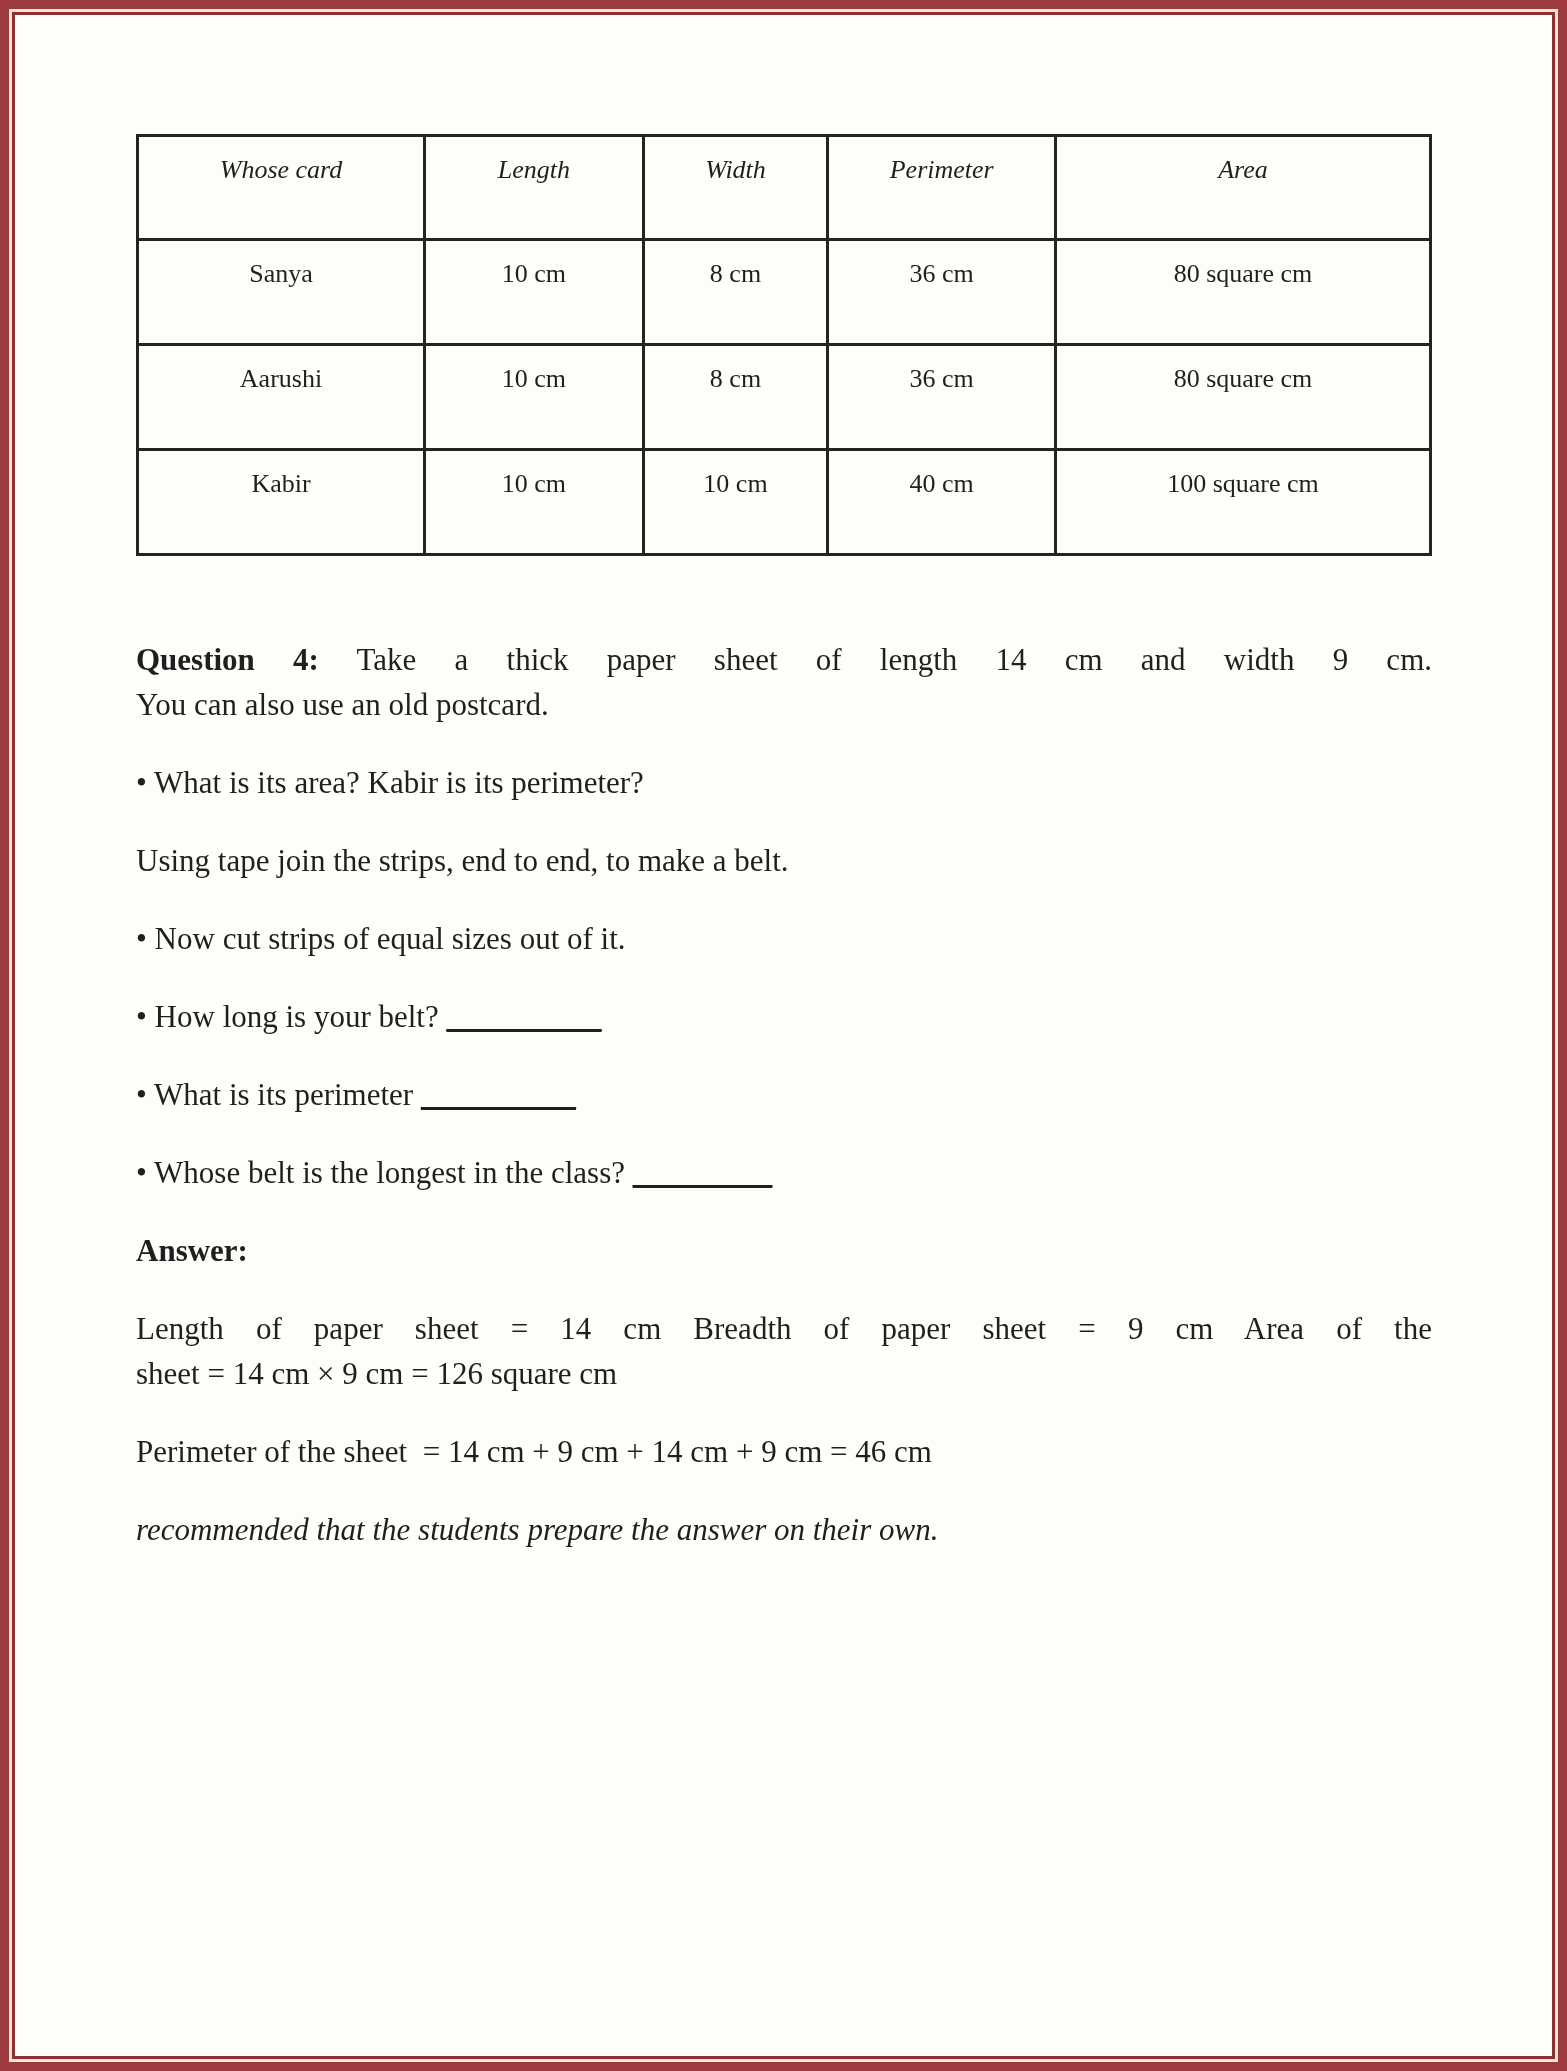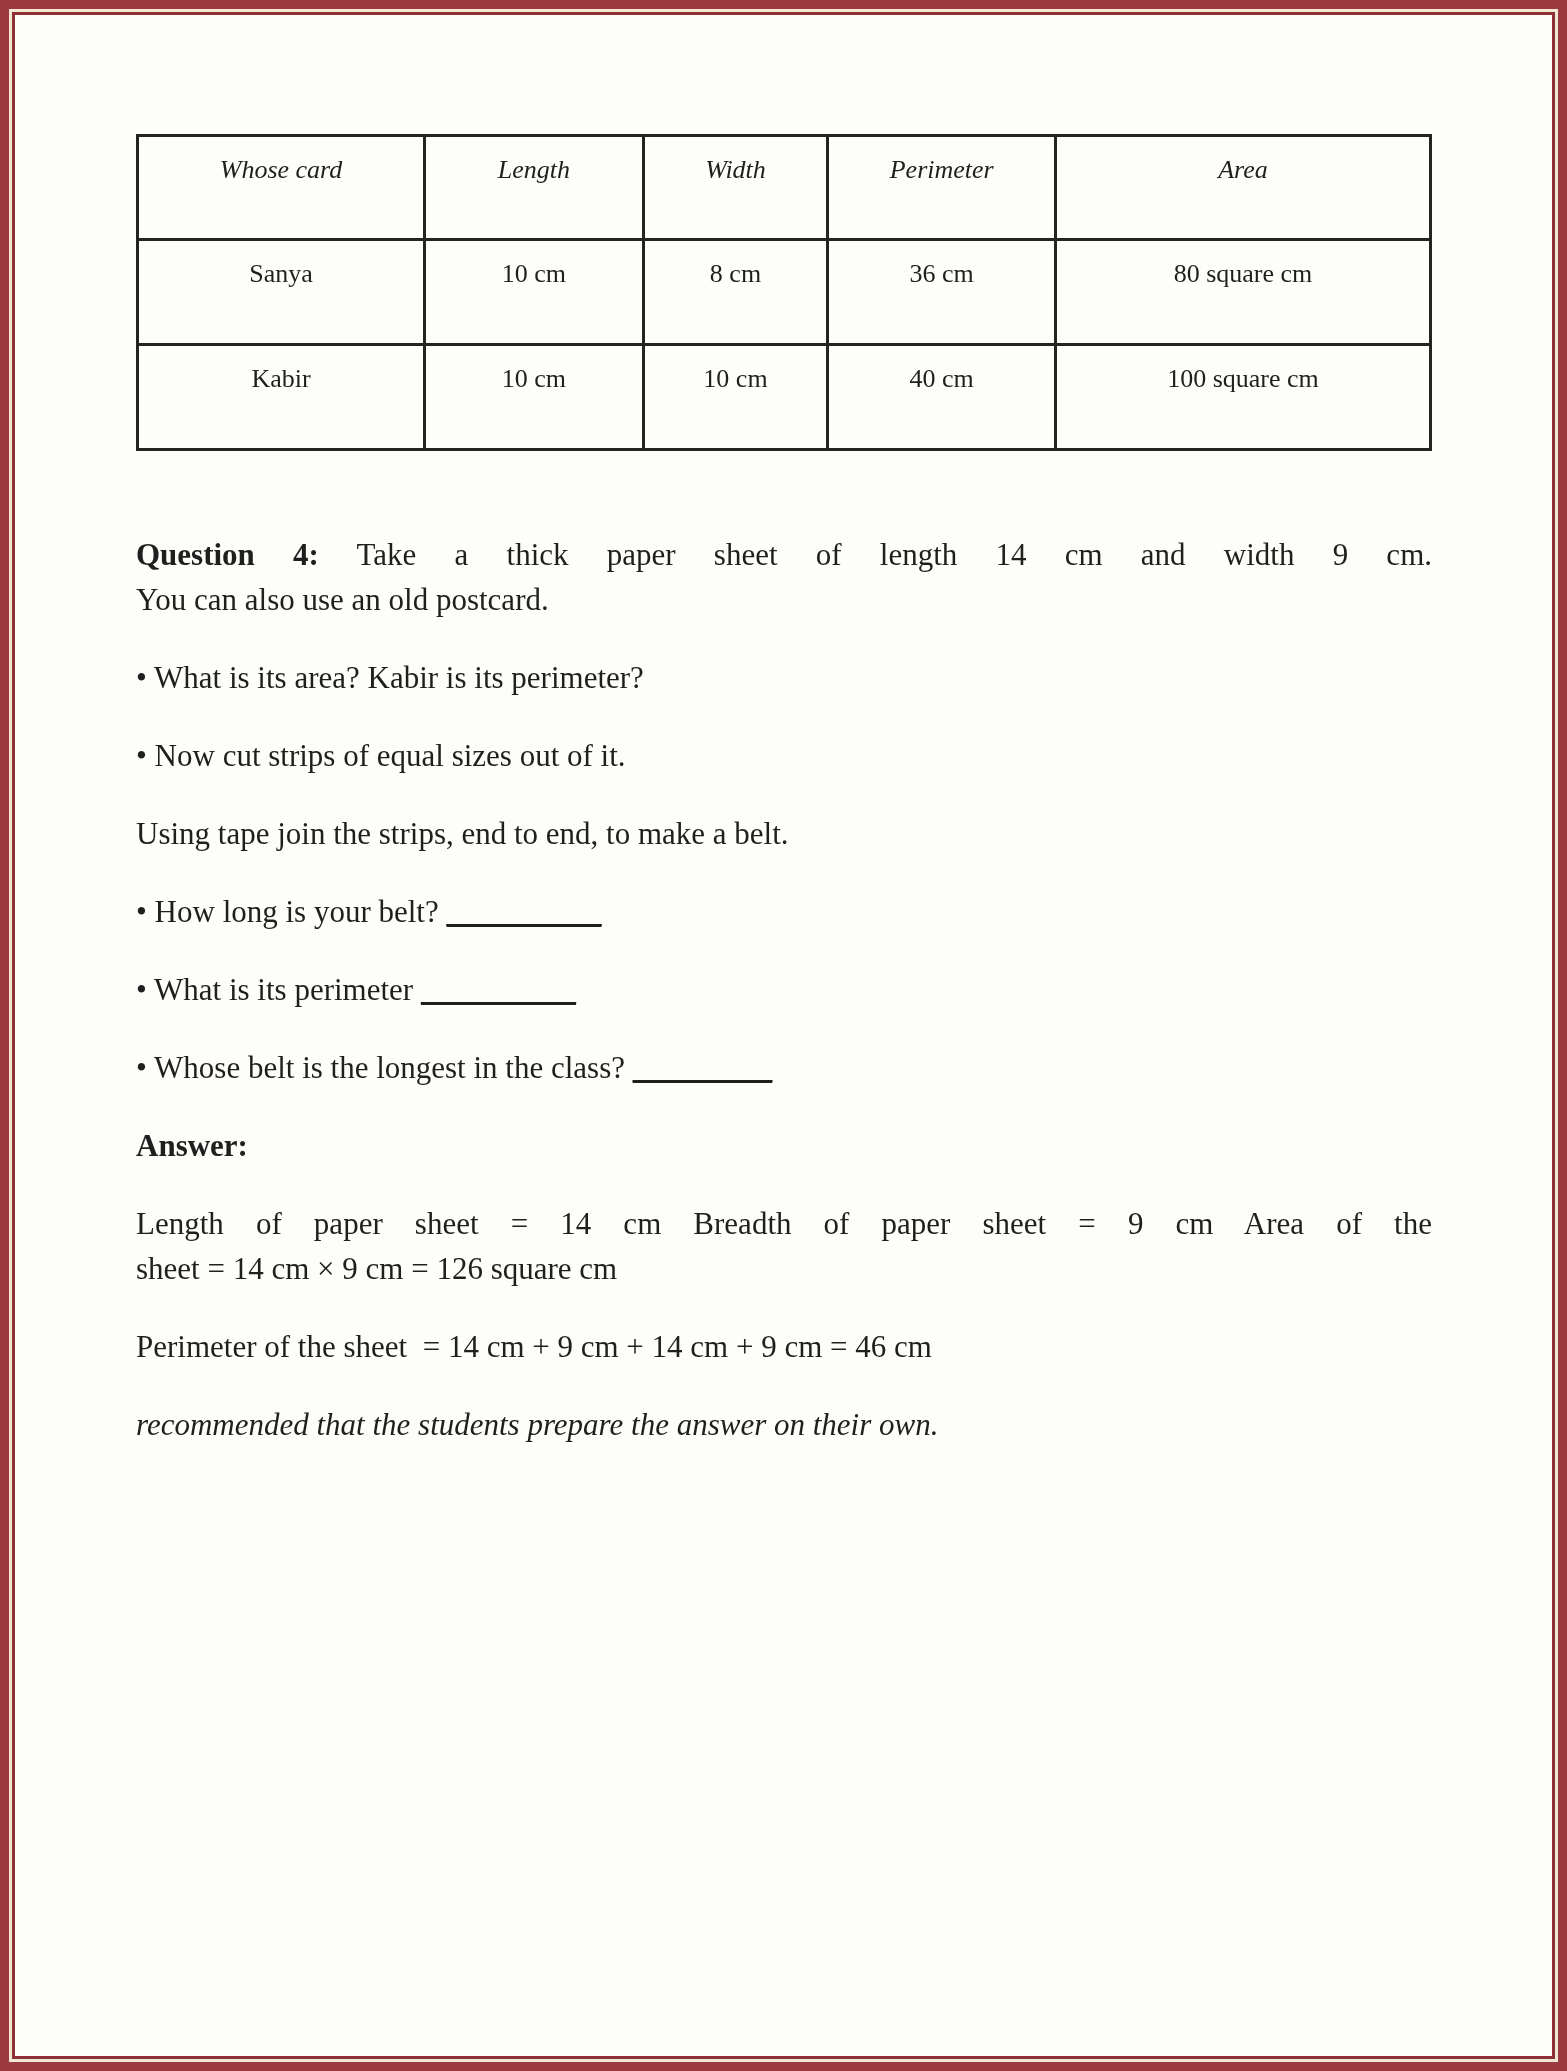--- a/index.html
+++ b/index.html
@@ -78,39 +78,46 @@
       </thead>
       <tbody>
         <tr>
           <td>Sanya</td>
           <td>10 cm</td>
           <td>8 cm</td>
           <td>36 cm</td>
           <td>80 square cm</td>
         </tr>
         <tr>
+          <td>Aarushi</td>
+          <td>10 cm</td>
+          <td>8 cm</td>
+          <td>36 cm</td>
+          <td>80 square cm</td>
+        </tr>
+        <tr>
           <td>Kabir</td>
           <td>10 cm</td>
           <td>10 cm</td>
           <td>40 cm</td>
           <td>100 square cm</td>
         </tr>
       </tbody>
     </table>
 
     <div class="para first">
       <div class="jline"><span class="b">Question 4:</span> <span>Take a thick paper sheet of length 14 cm and width 9 cm.</span></div>
       <div>You can also use an old postcard.</div>
     </div>
 
     <p class="para"><span>•</span> <span>What is its area? Kabir is its perimeter?</span></p>
 
+    <p class="para">Using tape join the strips, end to end, to make a belt.</p>
+
     <p class="para"><span>•</span> <span>Now cut strips of equal sizes out of it.</span></p>
-
-    <p class="para">Using tape join the strips, end to end, to make a belt.</p>
 
     <p class="para"><span>•</span> <span>How long is your belt?</span> <span class="blank">__________</span></p>
 
     <p class="para"><span>•</span> <span>What is its perimeter</span> <span class="blank">__________</span></p>
 
     <p class="para"><span>•</span> <span>Whose belt is the longest in the class?</span> <span class="blank">_________</span></p>
 
     <p class="para b">Answer:</p>
 
     <div class="para">

